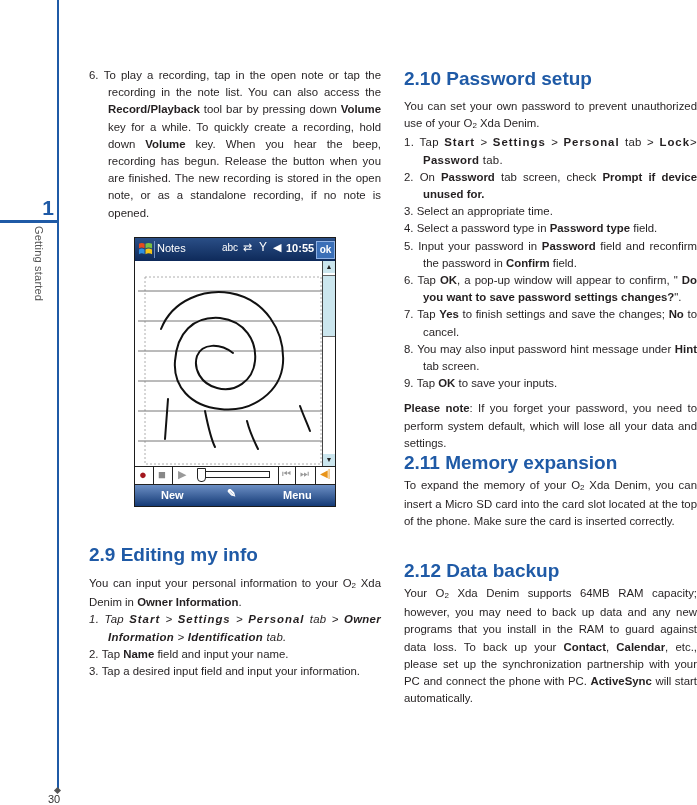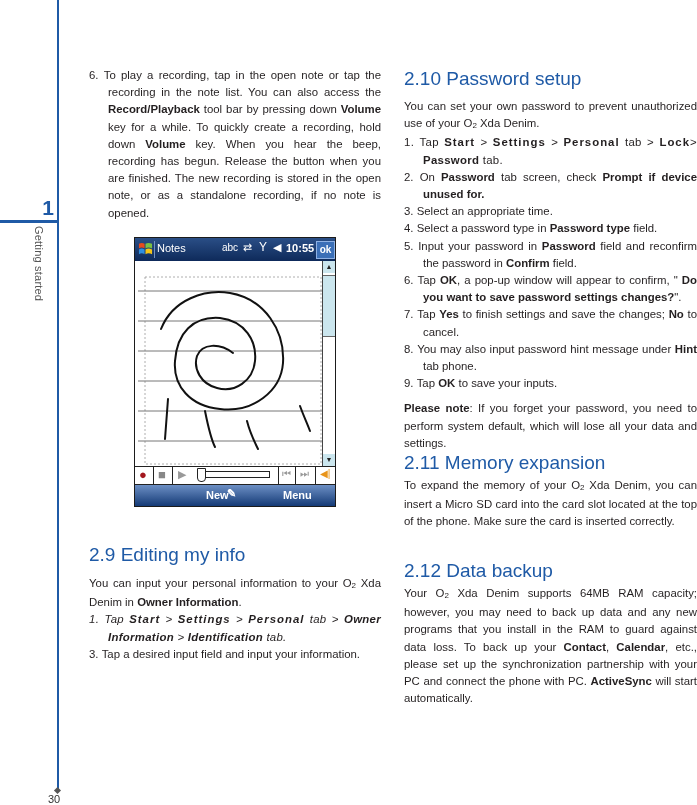--- a/index.html
+++ b/index.html
@@ -13,21 +13,21 @@
                 writing-mode:vertical-rl; letter-spacing:0.2px; }
   .page-dot { position:absolute; left:55px; top:788px; width:5px; height:5px; background:#555;
               transform:rotate(45deg); }
   .page-num { position:absolute; left:48px; top:793px; font-size:11px; color:#333; }
 
   .col { position:absolute; font-size:11.4px; line-height:17.2px; }
   .col-left { left:89px; width:292px; }
   .col-right { left:404px; width:293px; }
   .just { text-align:justify; }
   .item { padding-left:19px; text-indent:-19px; text-align:justify; }
-  .h2 { font-size:19px; font-weight:normal; color:#1f5aa6; line-height:24px; }
+  .h2 { font-size:19px; font-weight:bold; color:#1f5aa6; line-height:24px; }
   b { font-weight:bold; }
   .sub { font-size:8px; vertical-align:-1px; }
 
   
   .device { position:absolute; left:134px; top:237px; width:200px; height:268px;
             border:1px solid #1b1b1b; background:#fff; overflow:hidden; }
   .titlebar { position:absolute; left:0; top:0; width:200px; height:23px;
               background:linear-gradient(#2a4e86,#0e2a5a); color:#fff; font-size:11px; }
   .titlebar .logo { position:absolute; left:3px; top:3px; width:15px; height:15px; }
   .titlebar .title { position:absolute; left:22px; top:4px; }
@@ -45,21 +45,21 @@
   .scroll .thumb { position:absolute; left:0; top:14px; width:12px; height:62px; background:#cbe6ee;
                    border-top:1px solid #666; border-bottom:1px solid #666; box-sizing:border-box; }
   .scroll .up, .scroll .down { position:absolute; left:0; width:12px; height:12px; background:#cbe6ee;
                                font-size:7px; text-align:center; line-height:12px; color:#222; }
   .scroll .up { top:0; } .scroll .down { bottom:0; }
   .recbar { position:absolute; left:0; top:228px; width:200px; height:19px; background:#fff;
             border-top:1px solid #222; border-bottom:1px solid #222; box-sizing:border-box; }
   .recbar .cell { position:absolute; top:0; height:17px; border-right:1px solid #222; box-sizing:border-box; }
   .menubar { position:absolute; left:0; top:247px; width:200px; height:21px;
              background:linear-gradient(#6c8fc4,#143a76); color:#fff; font-size:11px; font-weight:bold; }
-  .menubar .new { position:absolute; left:26px; top:4px;margin-left:45px; }
+  .menubar .new { position:absolute; left:26px; top:4px; }
   .menubar .menu { position:absolute; left:148px; top:4px; }
   .menubar .pen { position:absolute; left:92px; top:2px; }
 </style>
 </head>
 <body>
 
 <div class="vline"></div>
 <div class="chap-num">1</div>
 <div class="chap-rule"></div>
 <div class="chap-label">Getting started</div>
@@ -146,20 +146,23 @@
 
 <div class="col col-left" style="top:543px;">
   <div class="h2">2.9 Editing my info</div>
   <div class="just" style="margin-top:8px;">
     <span>You can input your personal information to your O</span><span class="sub">2</span><span> Xda Denim in </span><b>Owner Information</b><span>.</span>
   </div>
   <div class="item" style="letter-spacing:0.3px;font-style:italic;">
     <span>1.</span>&nbsp;<span>Tap </span><b style="letter-spacing:1px;">Start</b><span> &gt; </span><b style="letter-spacing:1px;">Settings</b><span> &gt; </span><b style="letter-spacing:1px;">Personal</b><span> tab &gt; </span><b>Owner Information</b><span> &gt; </span><b>Identification</b><span> tab.</span>
   </div>
   <div class="item">
+    <span>2.</span>&nbsp;<span>Tap </span><b>Name</b><span> field and input your name.</span>
+  </div>
+  <div class="item">
     <span>3.</span>&nbsp;<span>Tap a desired input field and input your information.</span>
   </div>
 </div>
 
 <div class="col col-right" style="top:67px;">
   <div class="h2">2.10 Password setup</div>
   <div class="just" style="margin-top:7px;">
     <span>You can set your own password to prevent unauthorized use of your O</span><span class="sub">2</span><span> Xda Denim.</span>
   </div>
   <div class="item" style="letter-spacing:0.3px;">
@@ -177,21 +180,21 @@
   <div class="item">
     <span>5.</span>&nbsp;<span>Input your password in </span><b>Password</b><span> field and reconfirm the password in </span><b>Confirm</b><span> field.</span>
   </div>
   <div class="item">
     <span>6.</span>&nbsp;<span>Tap </span><b>OK</b><span>, a pop-up window will appear to confirm, " </span><b>Do you want to save password settings changes?</b><span>".</span>
   </div>
   <div class="item">
     <span>7.</span>&nbsp;<span>Tap </span><b>Yes</b><span> to finish settings and save the changes; </span><b>No</b><span> to cancel.</span>
   </div>
   <div class="item">
-    <span>8.</span>&nbsp;<span>You may also input password hint message under </span><b>Hint</b><span> tab phone.</span>
+    <span>8.</span>&nbsp;<span>You may also input password hint message under </span><b>Hint</b><span> tab screen.</span>
   </div>
   <div class="item">
     <span>9.</span>&nbsp;<span>Tap </span><b>OK</b><span> to save your inputs.</span>
   </div>
   <div class="just" style="margin-top:8px;">
     <b>Please note</b><span>: If you forget your password, you need to perform system default, which will lose all your data and settings.</span>
   </div>
 </div>
 
 <div class="col col-right" style="top:451px;">

